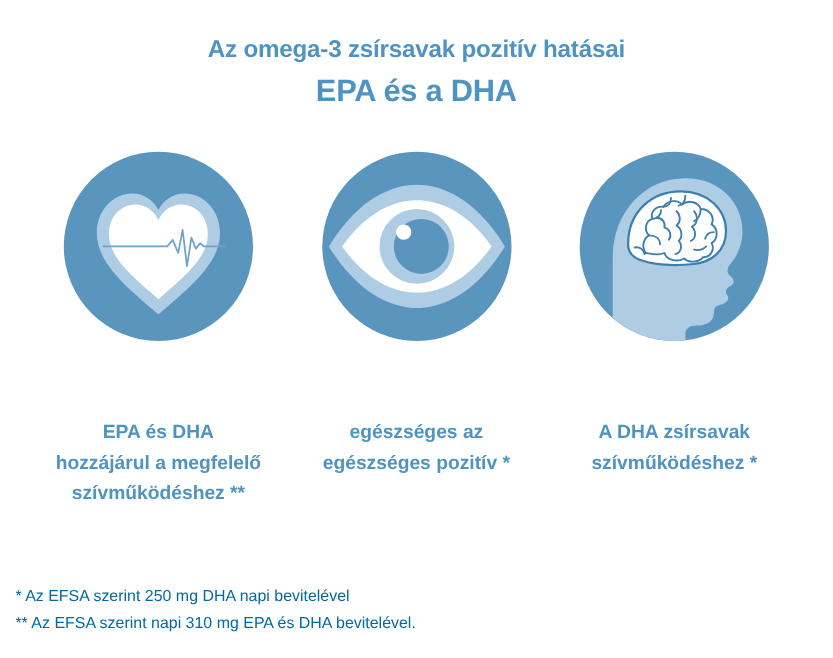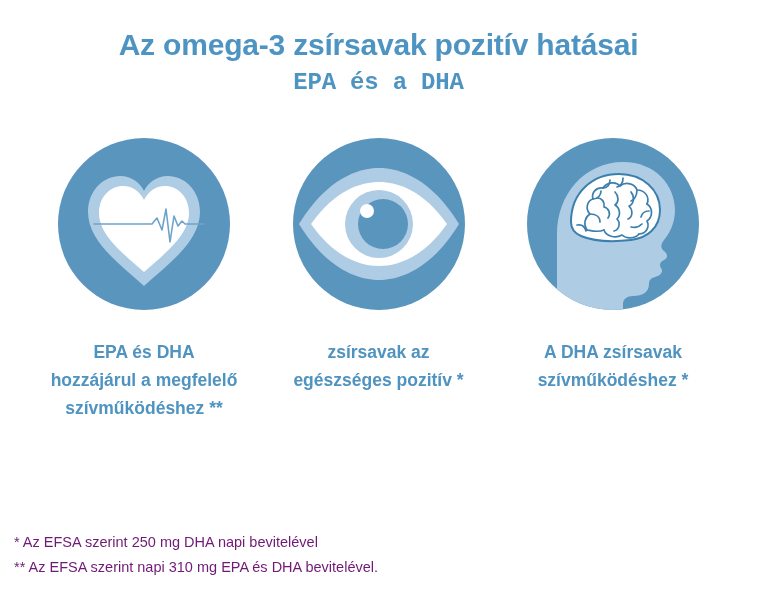--- a/index.html
+++ b/index.html
@@ -24,28 +24,27 @@
 
   
   .title-block {
     width: 100%;
     padding-top: 26px;
     text-align: center;
   }
   .title-line {
     color: #4e94c2;
     font-weight: bold;
-    font-size: 30px;
+    font-size: 22px;
     line-height: 38px;
     letter-spacing: -0.2px;
     white-space: nowrap;
   }
   .title-line.second {
-    font-size: 24px;
-    font-family: Liberation Mono, monospace;
+    font-size: 28px;
   }
 
   
   .columns {
     position: absolute;
     top: 138px;
     left: 0;
     width: 757px;
     display: flex;
     justify-content: space-between;
@@ -69,39 +68,39 @@
     flex: none;
   }
   .icon-circle svg {
     display: block;
     width: 172px;
     height: 172px;
   }
 
   
   .caption {
-    margin-top: 28px;
+    margin-top: 68px;
     text-align: center;
     color: #4f93c0;
     font-weight: bold;
     font-size: 17.5px;
     line-height: 28px;
     width: 250px;
   }
   .caption .cap-line {
     display: block;
     white-space: nowrap;
   }
 
   
   .footnotes {
     position: absolute;
     left: 14px;
     bottom: 18px;
-    color: #701a75;
+    color: #0369a1;
     font-size: 14.5px;
     line-height: 25px;
   }
   .footnote {
     display: block;
     white-space: nowrap;
     font-weight: normal;
   }
 </style>
 </head>
@@ -143,21 +142,21 @@
           <path d="M18 86 C 42 52, 68 44, 86 44 C 104 44, 130 52, 154 86 C 130 120, 104 128, 86 128 C 68 128, 42 120, 18 86 Z" fill="#ffffff"></path>
 
           <circle cx="86" cy="86" r="34" fill="#aecce4"></circle>
 
           <circle cx="90" cy="86" r="25" fill="#5a95bd"></circle>
 
           <circle cx="74" cy="73" r="7" fill="#ffffff"></circle>
         </svg>
       </div>
       <div class="caption">
-        <span class="cap-line">zsírsavak az</span>
+        <span class="cap-line">egészséges az</span>
         <span class="cap-line">egészséges pozitív *</span>
       </div>
     </div>
 
     <div class="column">
       <div class="icon-circle">
         <svg viewBox="0 0 172 172" xmlns="http://www.w3.org/2000/svg">
 
           <path d="M30 172 L30 96 C30 56 58 24 96 24 C129 24 148 48 148 72
                    C148 86 142 96 137 102 C133 107 134 111 137 113

